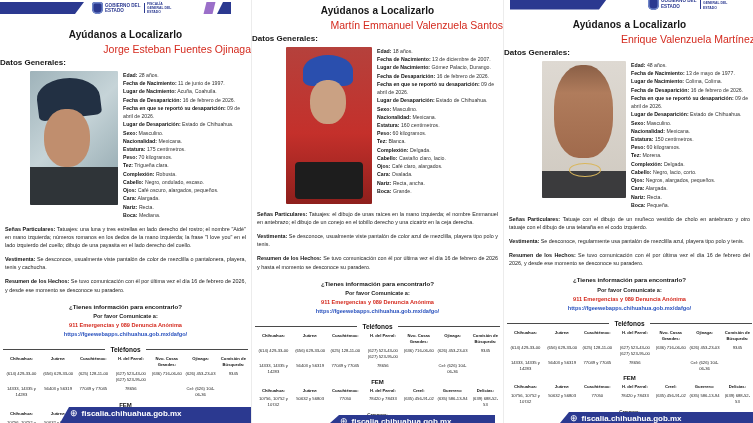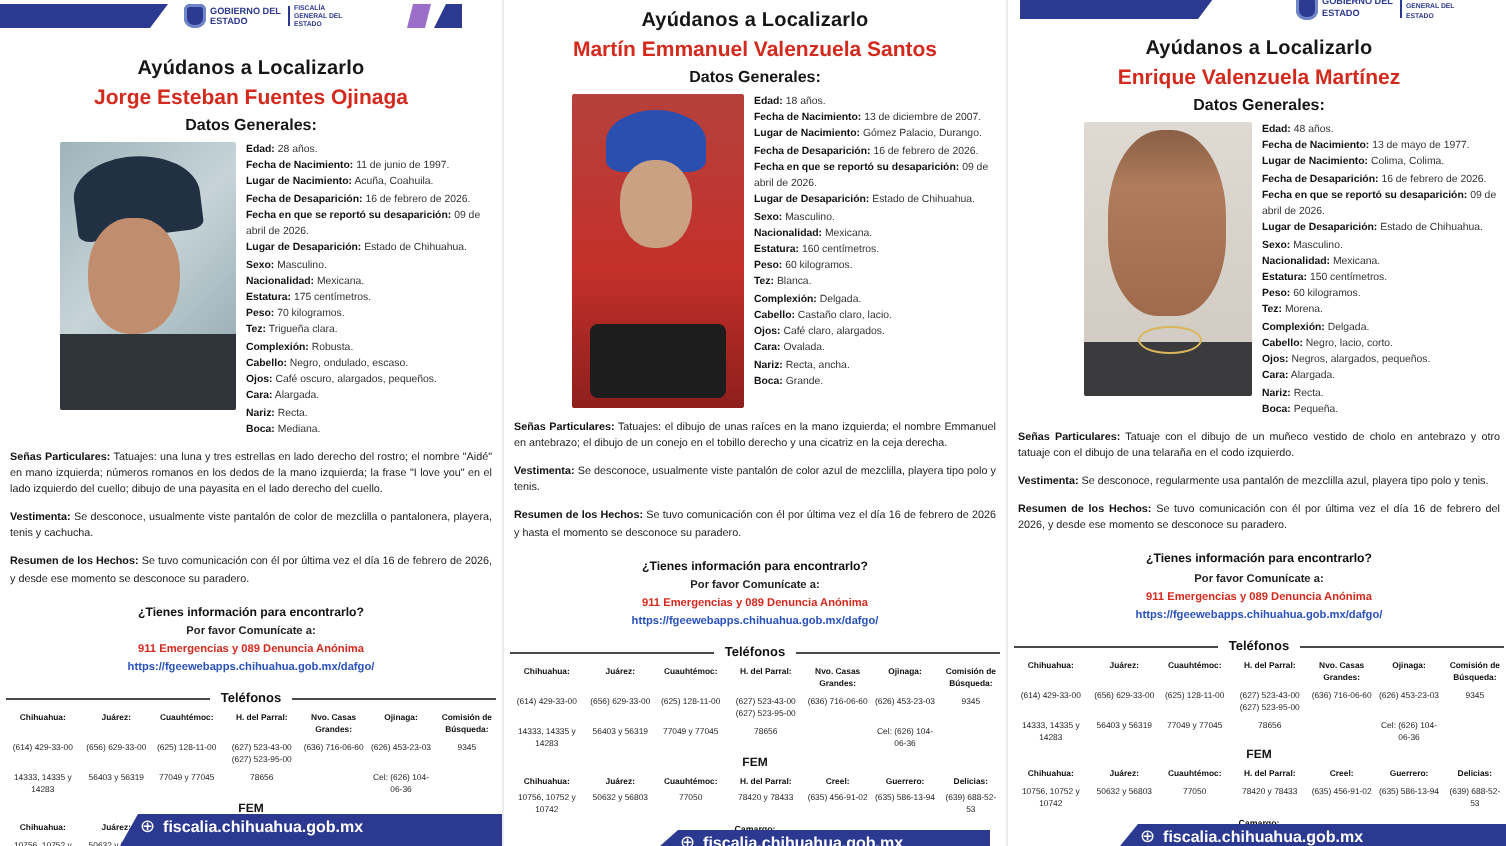--- a/index.html
+++ b/index.html
@@ -19,22 +19,22 @@
   .bar-right{width:14px;height:12px;background:#2b3990;margin-left:3px;clip-path:polygon(6px 0,100% 0,100% 100%,0 100%);flex:none;}
   .p3 .banner{height:11px;}
   .p3 .banner > *{transform:translateY(-2px);}
   .p3 .bar-left{width:98px;margin-left:6px;}
   .p3 .logo{margin-left:40px;}
 
   
   .title{margin-top:13px;font-size:10px;font-weight:bold;text-align:center;color:#161616;letter-spacing:.1px;}
   .p2 .title{margin-top:5px;}
   .p3 .title{margin-top:8px;}
-  .name{margin-top:3px;font-size:10.5px;font-weight:bold;text-align:center;color:#d42a1e;}
-  .datos{margin-top:3px;font-size:8px;font-weight:bold;text-align:center;color:#161616;}
+  .name{margin-top:3px;font-size:10.5px;font-weight:normal;text-align:right;color:#d42a1e;}
+  .datos{margin-top:3px;font-size:8px;font-weight:bold;text-align:left;color:#161616;}
 
   
   .body-row{display:flex;margin-top:4px;}
   .photo{position:relative;overflow:hidden;flex:none;border-radius:1px;}
   .p1 .photo{width:88px;height:134px;margin-left:30px;background:linear-gradient(135deg,#9fb3ba 0%,#c6d4d8 45%,#8ba2aa 100%);}
   .p2 .photo{width:86px;height:157px;margin-left:34px;background:linear-gradient(180deg,#b5413c,#c4302b 55%,#8e1f1c);}
   .p3 .photo{width:84px;height:137px;margin-left:38px;background:linear-gradient(180deg,#ded9d2,#cfc9c0);}
   .ph{position:absolute;}
   .p1 .ph.a{top:5%;left:8%;width:72%;height:30%;background:#223043;border-radius:50% 60% 12% 12%;transform:rotate(-7deg);}
   .p1 .ph.b{top:28%;left:16%;width:52%;height:44%;background:#c08e6e;border-radius:46%;}

